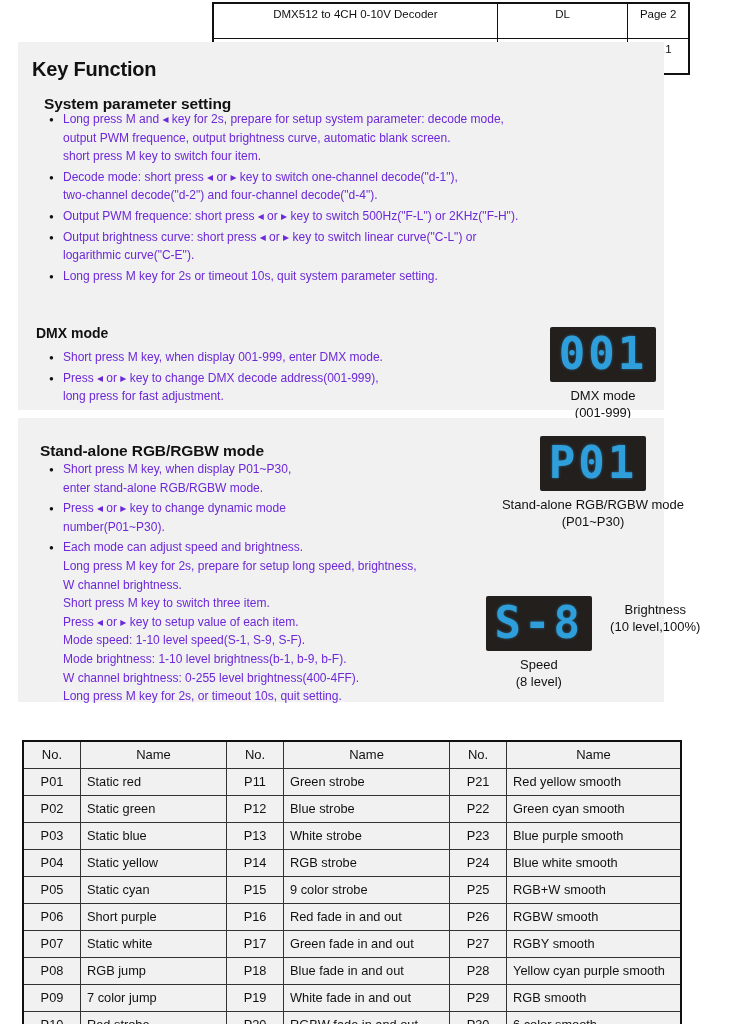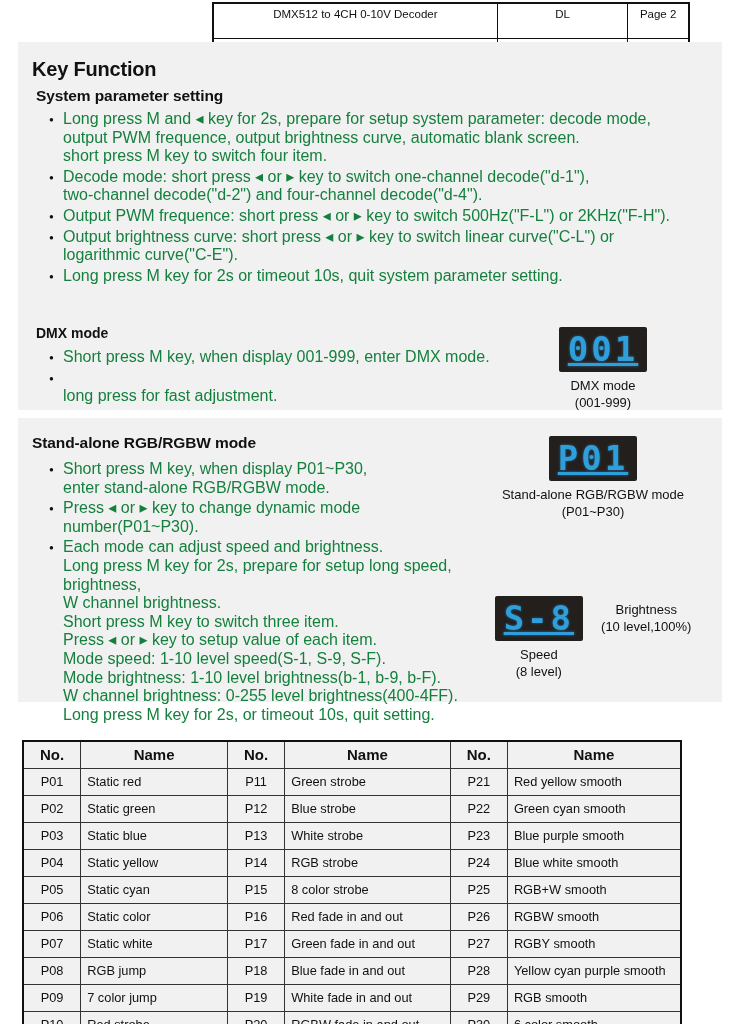--- a/index.html
+++ b/index.html
@@ -35,59 +35,59 @@
     white-space: nowrap;
   }
   .hcol-title { width: 292px; }
   .hcol-mid   { width: 128px; }
   .hcol-page  { width: 58px; }
 
   
   .panel {
     position: absolute;
     left: 18px;
-    width: 704px;
+    width: 646px;
     background: #f1f1f1;
     box-sizing: border-box;
   }
   #panel-key     { top: 42px;  height: 368px; }
   #panel-standalone { top: 418px; height: 284px; padding-left: 8px; }
 
   h1.section-title {
     margin: 0;
     font-size: 20px;
     font-weight: bold;
     color: #111;
     letter-spacing: -0.2px;
   }
   h2.sub-title {
-    margin: 0;
+    margin: 8px;
     font-size: 15.5px;
     font-weight: bold;
     color: #111;
     letter-spacing: -0.1px;
   }
   h2.sub-title-sm {
     margin: 0;
     font-size: 14px;
     font-weight: bold;
     color: #111;
   }
 
   .bullets {
     list-style: none;
     margin: 0;
     padding: 0;
   }
   .bullets > li {
     position: relative;
     padding-left: 15px;
-    font-size: 16px;
+    font-size: 12px;
     line-height: 18.6px;
-    color: #15803d;
+    color: #6d28d9;
     margin-top: 2px;
   }
   .bullets > li::before {
     content: "\25CF";
     position: absolute;
     left: 1px;
     top: 0px;
     font-size: 8px;
     line-height: 19px;
     color: #111;
@@ -98,25 +98,24 @@
     background: #231f1d;
     display: inline-block;
     padding: 5px 9px 6px;
     border-radius: 2px;
     line-height: 1;
   }
   .led-text {
     font-family: "DejaVu Sans Mono", monospace;
     font-weight: bold;
     color: #2f9fdc;
-    font-size: 34px;
+    font-size: 44px;
     letter-spacing: 3px;
     line-height: 1;
     text-shadow: 0 0 3px rgba(47,159,220,0.55);
-    text-decoration: underline;
   }
   .led-caption {
     font-size: 13px;
     line-height: 17px;
     color: #111;
     text-align: center;
     margin-top: 5px;
   }
   .led-group { text-align: center; }
 
@@ -139,22 +138,21 @@
   }
   #mode-table td {
     border: 1px solid #333;
     font-size: 12.8px;
     padding: 4px 6px 5px;
     color: #111;
     height: 17px;
   }
   #mode-table tr.head td {
     text-align: center;
-    font-size: 15px;
-    font-weight: bold;
+    font-size: 13px;
   }
   #mode-table td.no {
     text-align: center;
     width: 52px;
   }
   #mode-table td.nm-a { width: 170px; }
   #mode-table td.nm-b { width: 196px; }
   #mode-table td.nm-c { width: 204px; }
 </style>
 </head>
@@ -206,21 +204,21 @@
   </ul>
 
   <div style="position:absolute; left:18px; top:283px;">
     <h2 class="sub-title-sm">DMX mode</h2>
   </div>
   <ul class="bullets" style="position:absolute; left:30px; top:304px; width:490px;">
     <li>
       <span>Short press M key, when display 001-999, enter DMX mode.</span>
     </li>
     <li>
-      <br>
+      <span>Press  ◂ or ▸ key to change DMX decode address(001-999),</span><br>
       <span>long press for fast adjustment.</span>
     </li>
   </ul>
 
   <div class="led-group" style="position:absolute; left:520px; top:285px; width:130px;">
     <div class="led-box">
       <span class="led-text">001</span>
     </div>
     <div class="led-caption">
       <span>DMX mode</span><br>
@@ -326,27 +324,27 @@
         <td class="nm-a">Static yellow</td>
         <td class="no">P14</td>
         <td class="nm-b">RGB strobe</td>
         <td class="no">P24</td>
         <td class="nm-c">Blue white smooth</td>
       </tr>
       <tr>
         <td class="no">P05</td>
         <td class="nm-a">Static cyan</td>
         <td class="no">P15</td>
-        <td class="nm-b">8 color strobe</td>
+        <td class="nm-b">9 color strobe</td>
         <td class="no">P25</td>
         <td class="nm-c">RGB+W smooth</td>
       </tr>
       <tr>
         <td class="no">P06</td>
-        <td class="nm-a">Static color</td>
+        <td class="nm-a">Short purple</td>
         <td class="no">P16</td>
         <td class="nm-b">Red fade in and out</td>
         <td class="no">P26</td>
         <td class="nm-c">RGBW smooth</td>
       </tr>
       <tr>
         <td class="no">P07</td>
         <td class="nm-a">Static white</td>
         <td class="no">P17</td>
         <td class="nm-b">Green fade in and out</td>

